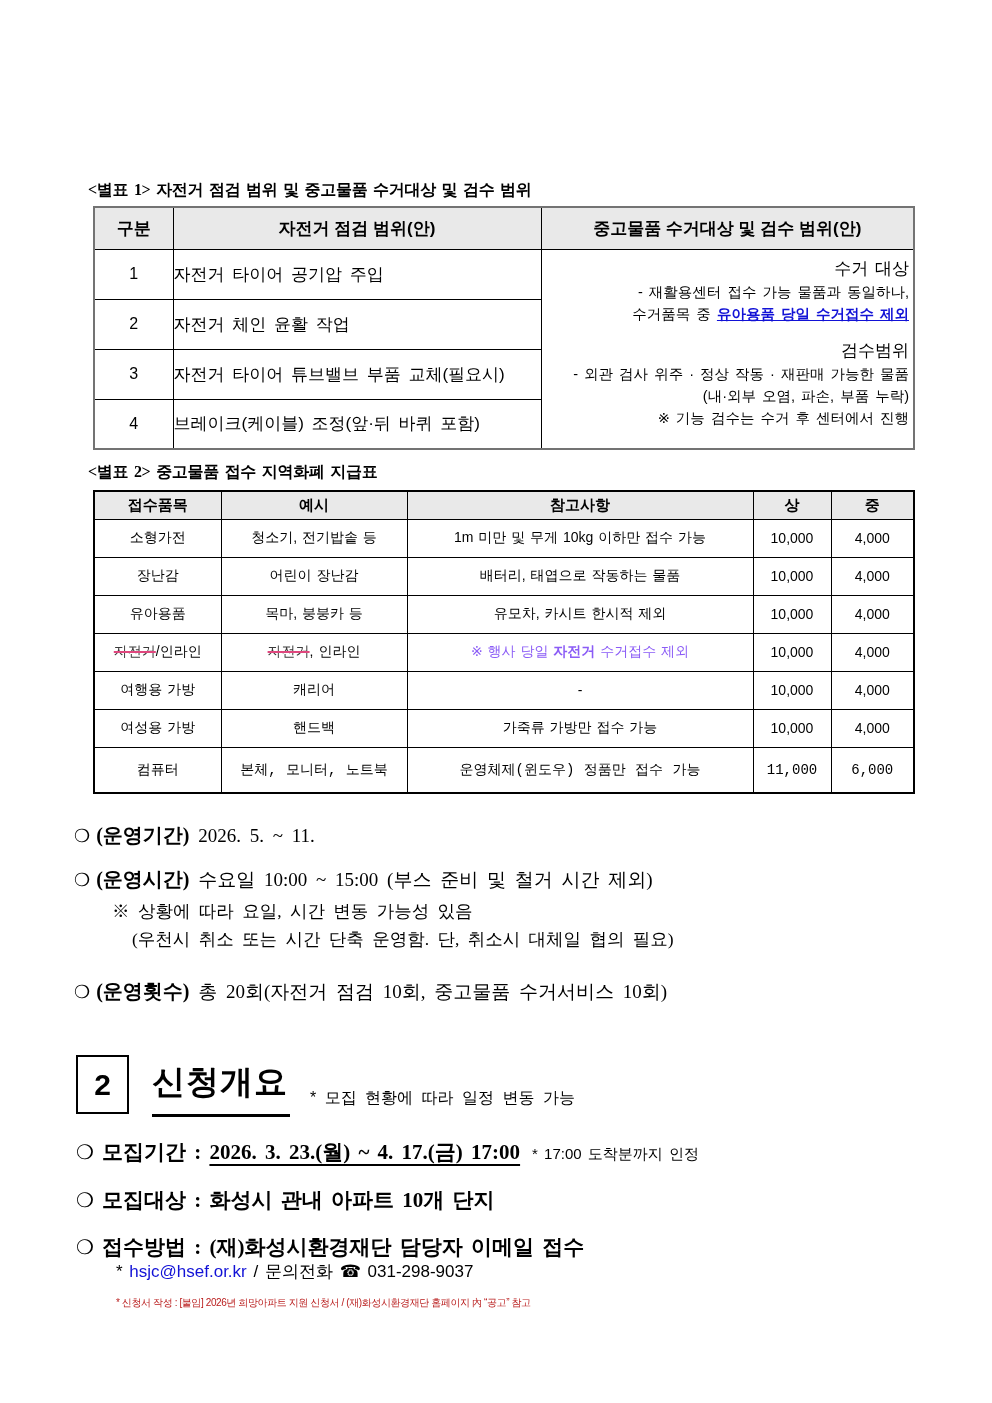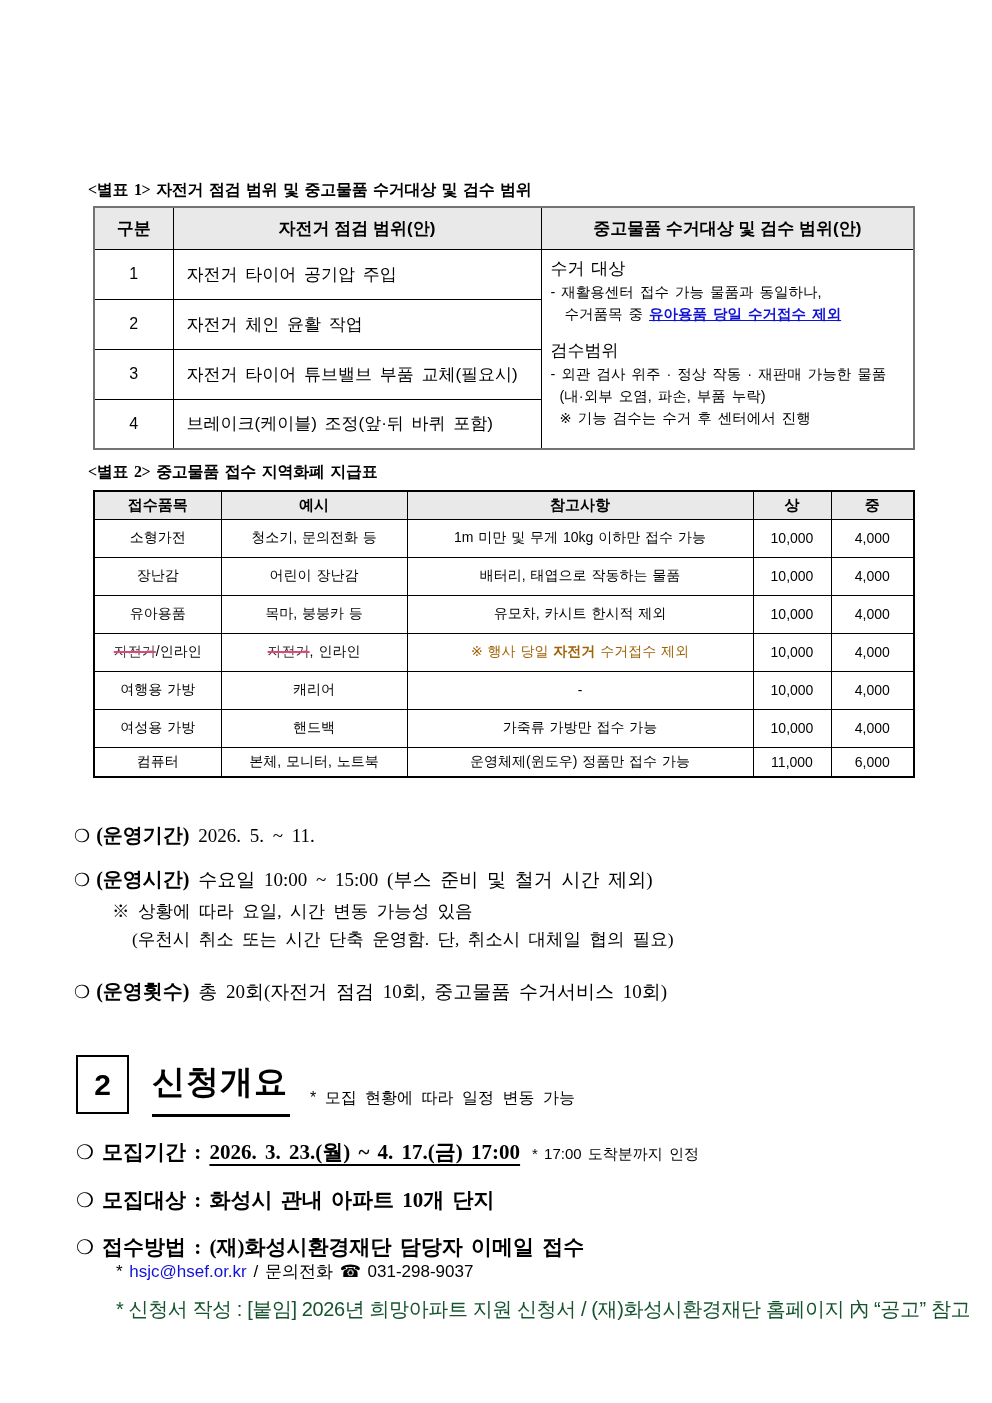--- a/index.html
+++ b/index.html
@@ -20,40 +20,40 @@
   .cap2 { left:88px; top:462px; }
 
   
   table { border-collapse:collapse; table-layout:fixed; position:absolute;
           font-family:"Liberation Sans","DejaVu Sans",sans-serif; }
   th, td { border:1.5px solid #000; }
   .t1 { left:93px; top:206px; width:820px; border:2px solid #737373; }
   .t1 th { background:#e9e9e9; font-weight:bold; font-size:17px; height:42px; text-align:center; }
   .t1 tr.r { height:50px; }
   .t1 td.no { text-align:center; font-size:16px; }
-  .t1 td.task { padding-left:13px; font-size:17px; word-spacing:3px; }
-  .t1 td.merged { vertical-align:top; padding:7px 4px 4px 9px; }
+  .t1 td.task { font-size:17px; word-spacing:3px; }
+  .t1 td.merged { vertical-align:top; padding:7px 4px 4px 9px;text-align:right; }
   .m-title { font-size:17px; line-height:24px; word-spacing:2px; }
   .m-line  { font-size:14.5px; line-height:22px; word-spacing:2px; }
   .m-ind1 { padding-left:14px; }
   .m-ind2 { padding-left:9px; }
   .m-gap { height:14px; }
   .blue-em { color:#1212d6; font-weight:bold; text-decoration:underline; }
 
   .t2 { left:93px; top:490px; width:820px; border:2px solid #000; }
   .t2 th { background:#e9e9e9; font-weight:bold; font-size:15px; height:28px; text-align:center; }
   .t2 td { height:38px; text-align:center; font-size:14px; word-spacing:1px; }
-  .t2 tr.last td { height:30px; }
+  .t2 tr.last td { height:46px;font-family:Liberation Mono, monospace; }
   .strike {
     color:#3a3a3a;
     text-decoration:line-through;
     text-decoration-color:#e0477e;
     text-decoration-thickness:2px;
   }
-  .note-blue { color:#a16207; }
+  .note-blue { color:#8b5cf6; }
   .note-blue b { font-weight:bold; }
 
   
   .line { position:absolute; white-space:nowrap; }
   .op { font-size:19px; word-spacing:4px; }
   .op .lbl { font-weight:bold; font-size:20px; }
   .op .bullet { font-size:18px; margin-right:6px; }
   .b1 { left:74px; top:822px; }
   .b2 { left:74px; top:866px; }
   .n1 { left:112px; top:899px; font-size:17.5px; word-spacing:4px; }
@@ -89,21 +89,21 @@
   }
   .a1 { left:76px; top:1138px; }
   .a2 { left:76px; top:1186px; }
   .a3 { left:76px; top:1233px; }
   .n3 { left:116px; top:1260px;
         font-family:"Liberation Sans","DejaVu Sans",sans-serif;
         font-size:17px; word-spacing:2px; }
   .n3 .email { color:#1212d6; text-decoration:none; }
   .n4 { left:116px; top:1296px;
         font-family:"Liberation Sans","DejaVu Sans",sans-serif;
-        font-size:20px; letter-spacing:-0.4px; color:#14532d; }
+        font-size:10px; letter-spacing:-0.4px; color:#b91c1c; }
 </style>
 </head>
 <body>
 
 <div class="page">
 
   <div class="tbl-caption cap1">&lt;별표 1&gt; 자전거 점검 범위 및 중고물품 수거대상 및 검수 범위</div>
 
   <table class="t1">
     <colgroup>
@@ -159,21 +159,21 @@
     <tbody>
       <tr>
         <th>접수품목</th>
         <th>예시</th>
         <th>참고사항</th>
         <th>상</th>
         <th>중</th>
       </tr>
       <tr>
         <td>소형가전</td>
-        <td>청소기, 문의전화 등</td>
+        <td>청소기, 전기밥솥 등</td>
         <td>1m 미만 및 무게 10kg 이하만 접수 가능</td>
         <td>10,000</td>
         <td>4,000</td>
       </tr>
       <tr>
         <td>장난감</td>
         <td>어린이 장난감</td>
         <td>배터리, 태엽으로 작동하는 물품</td>
         <td>10,000</td>
         <td>4,000</td>

